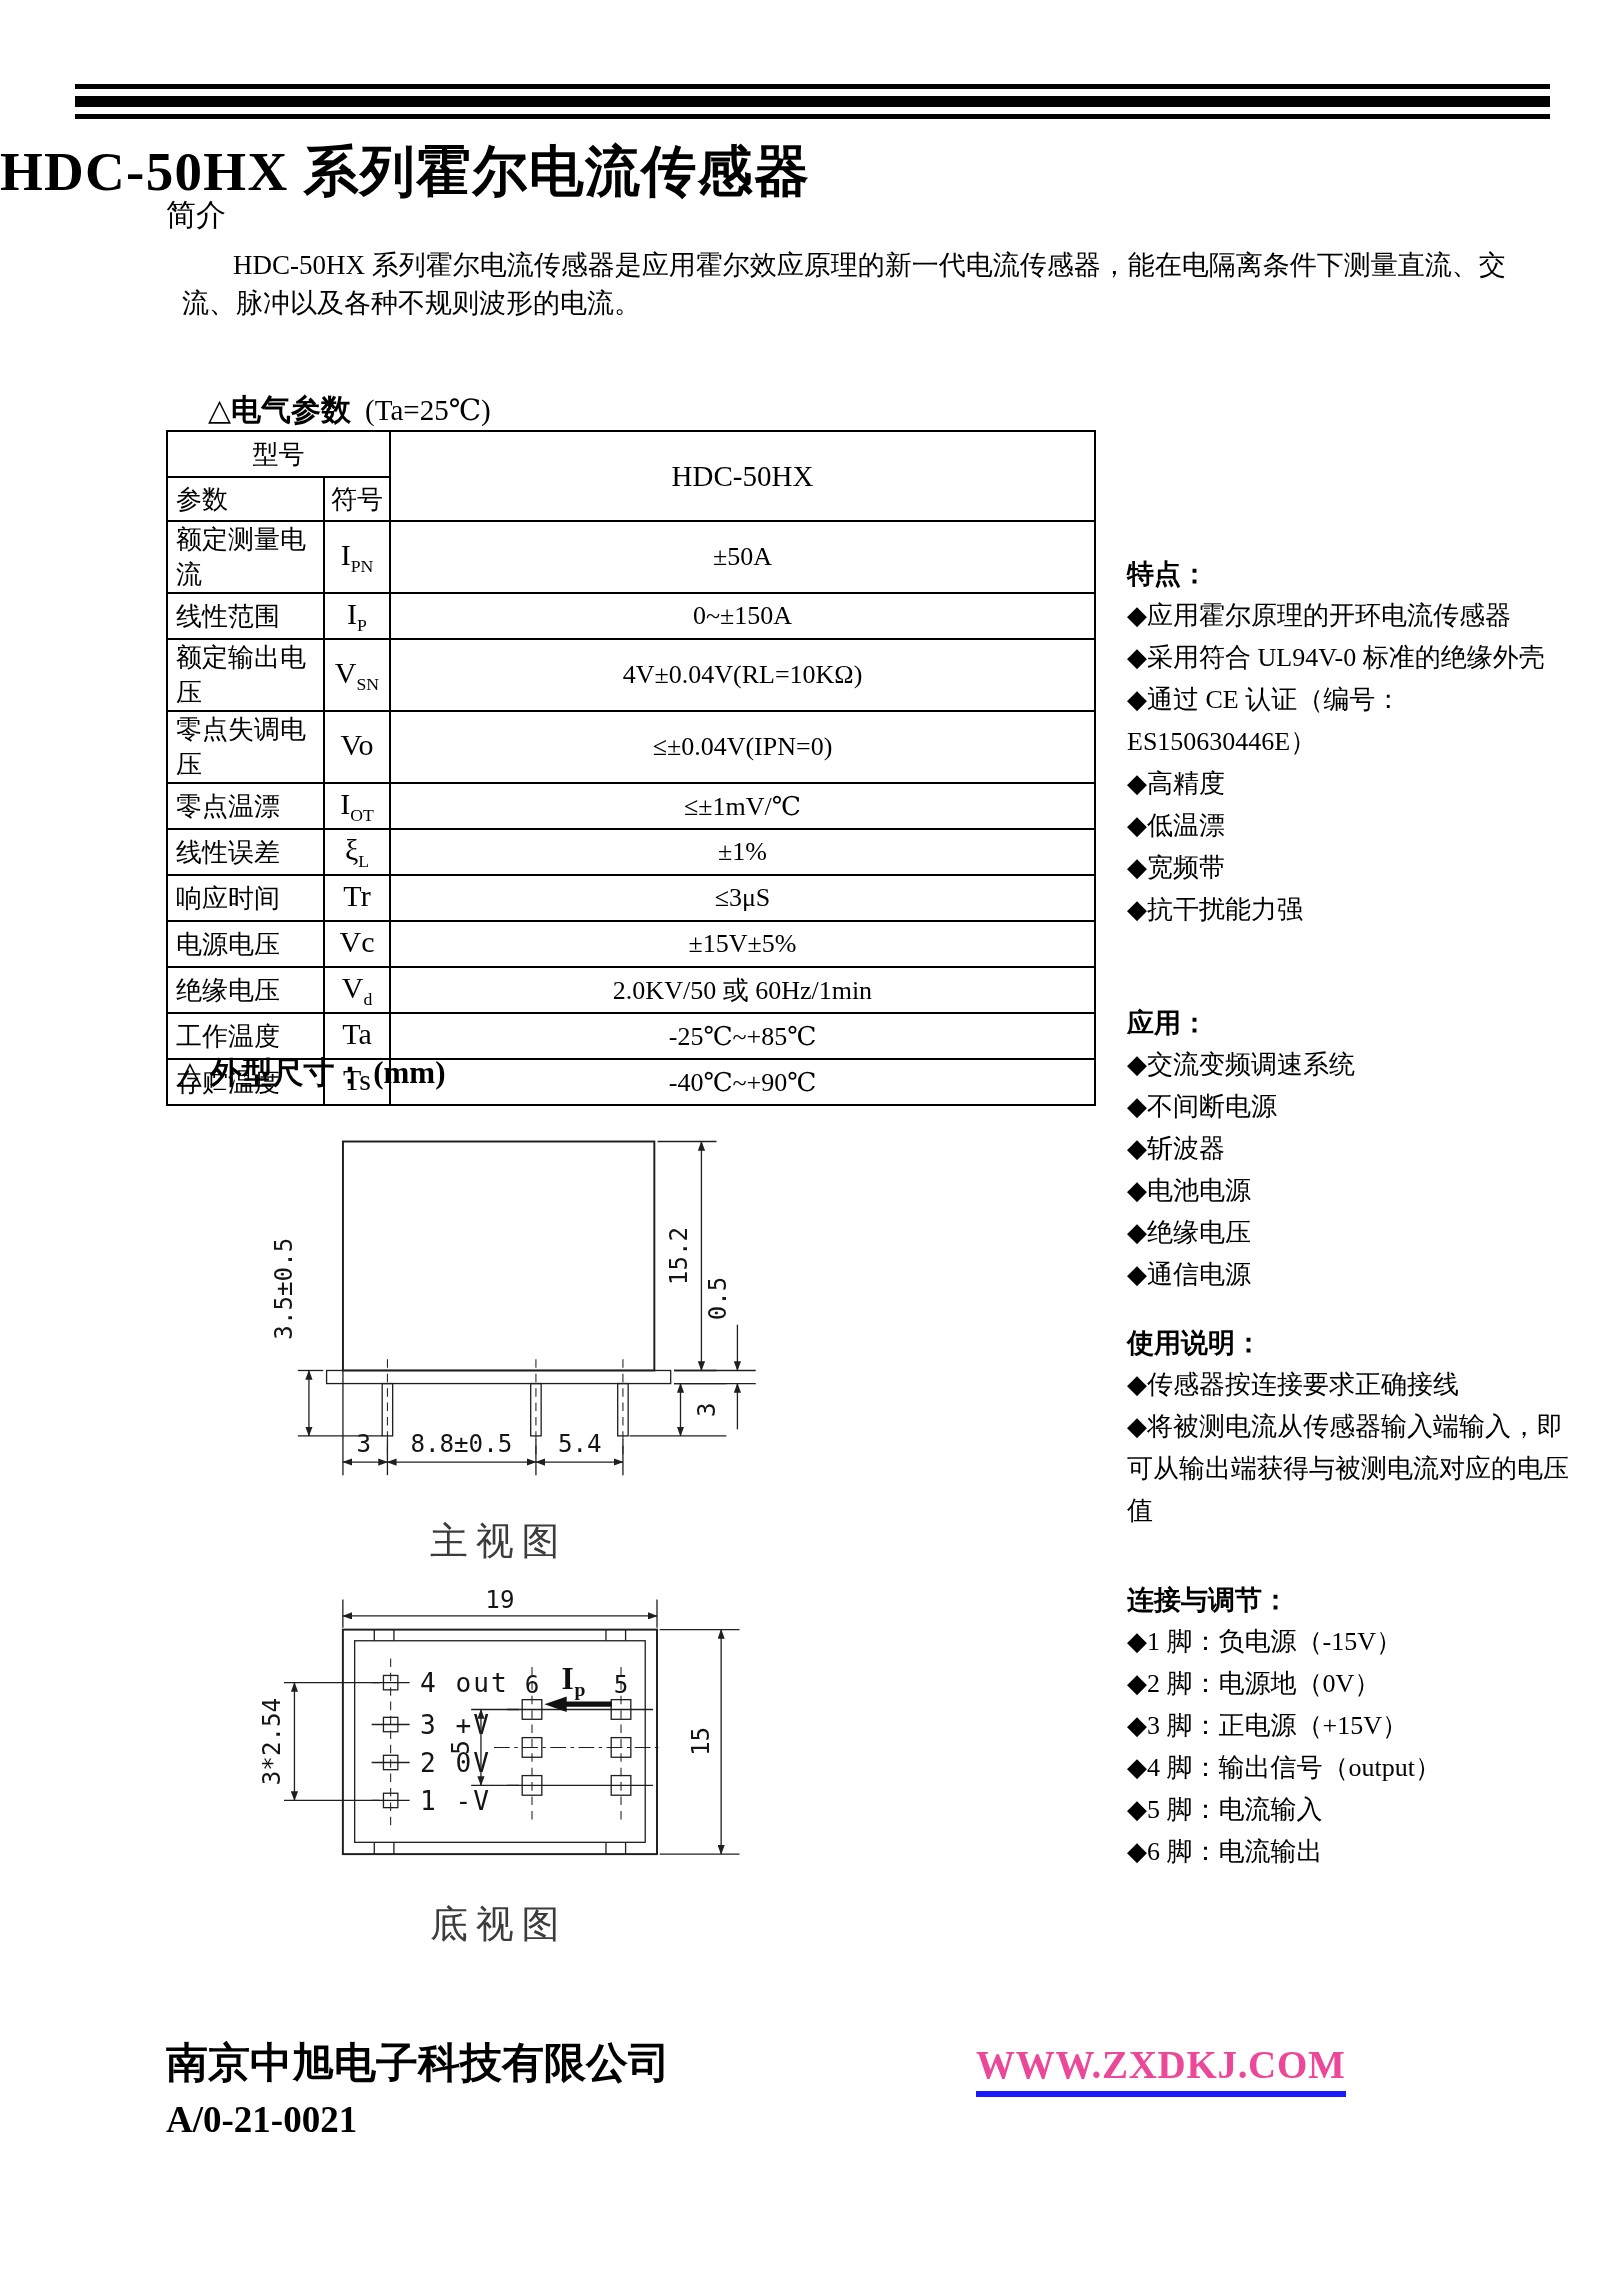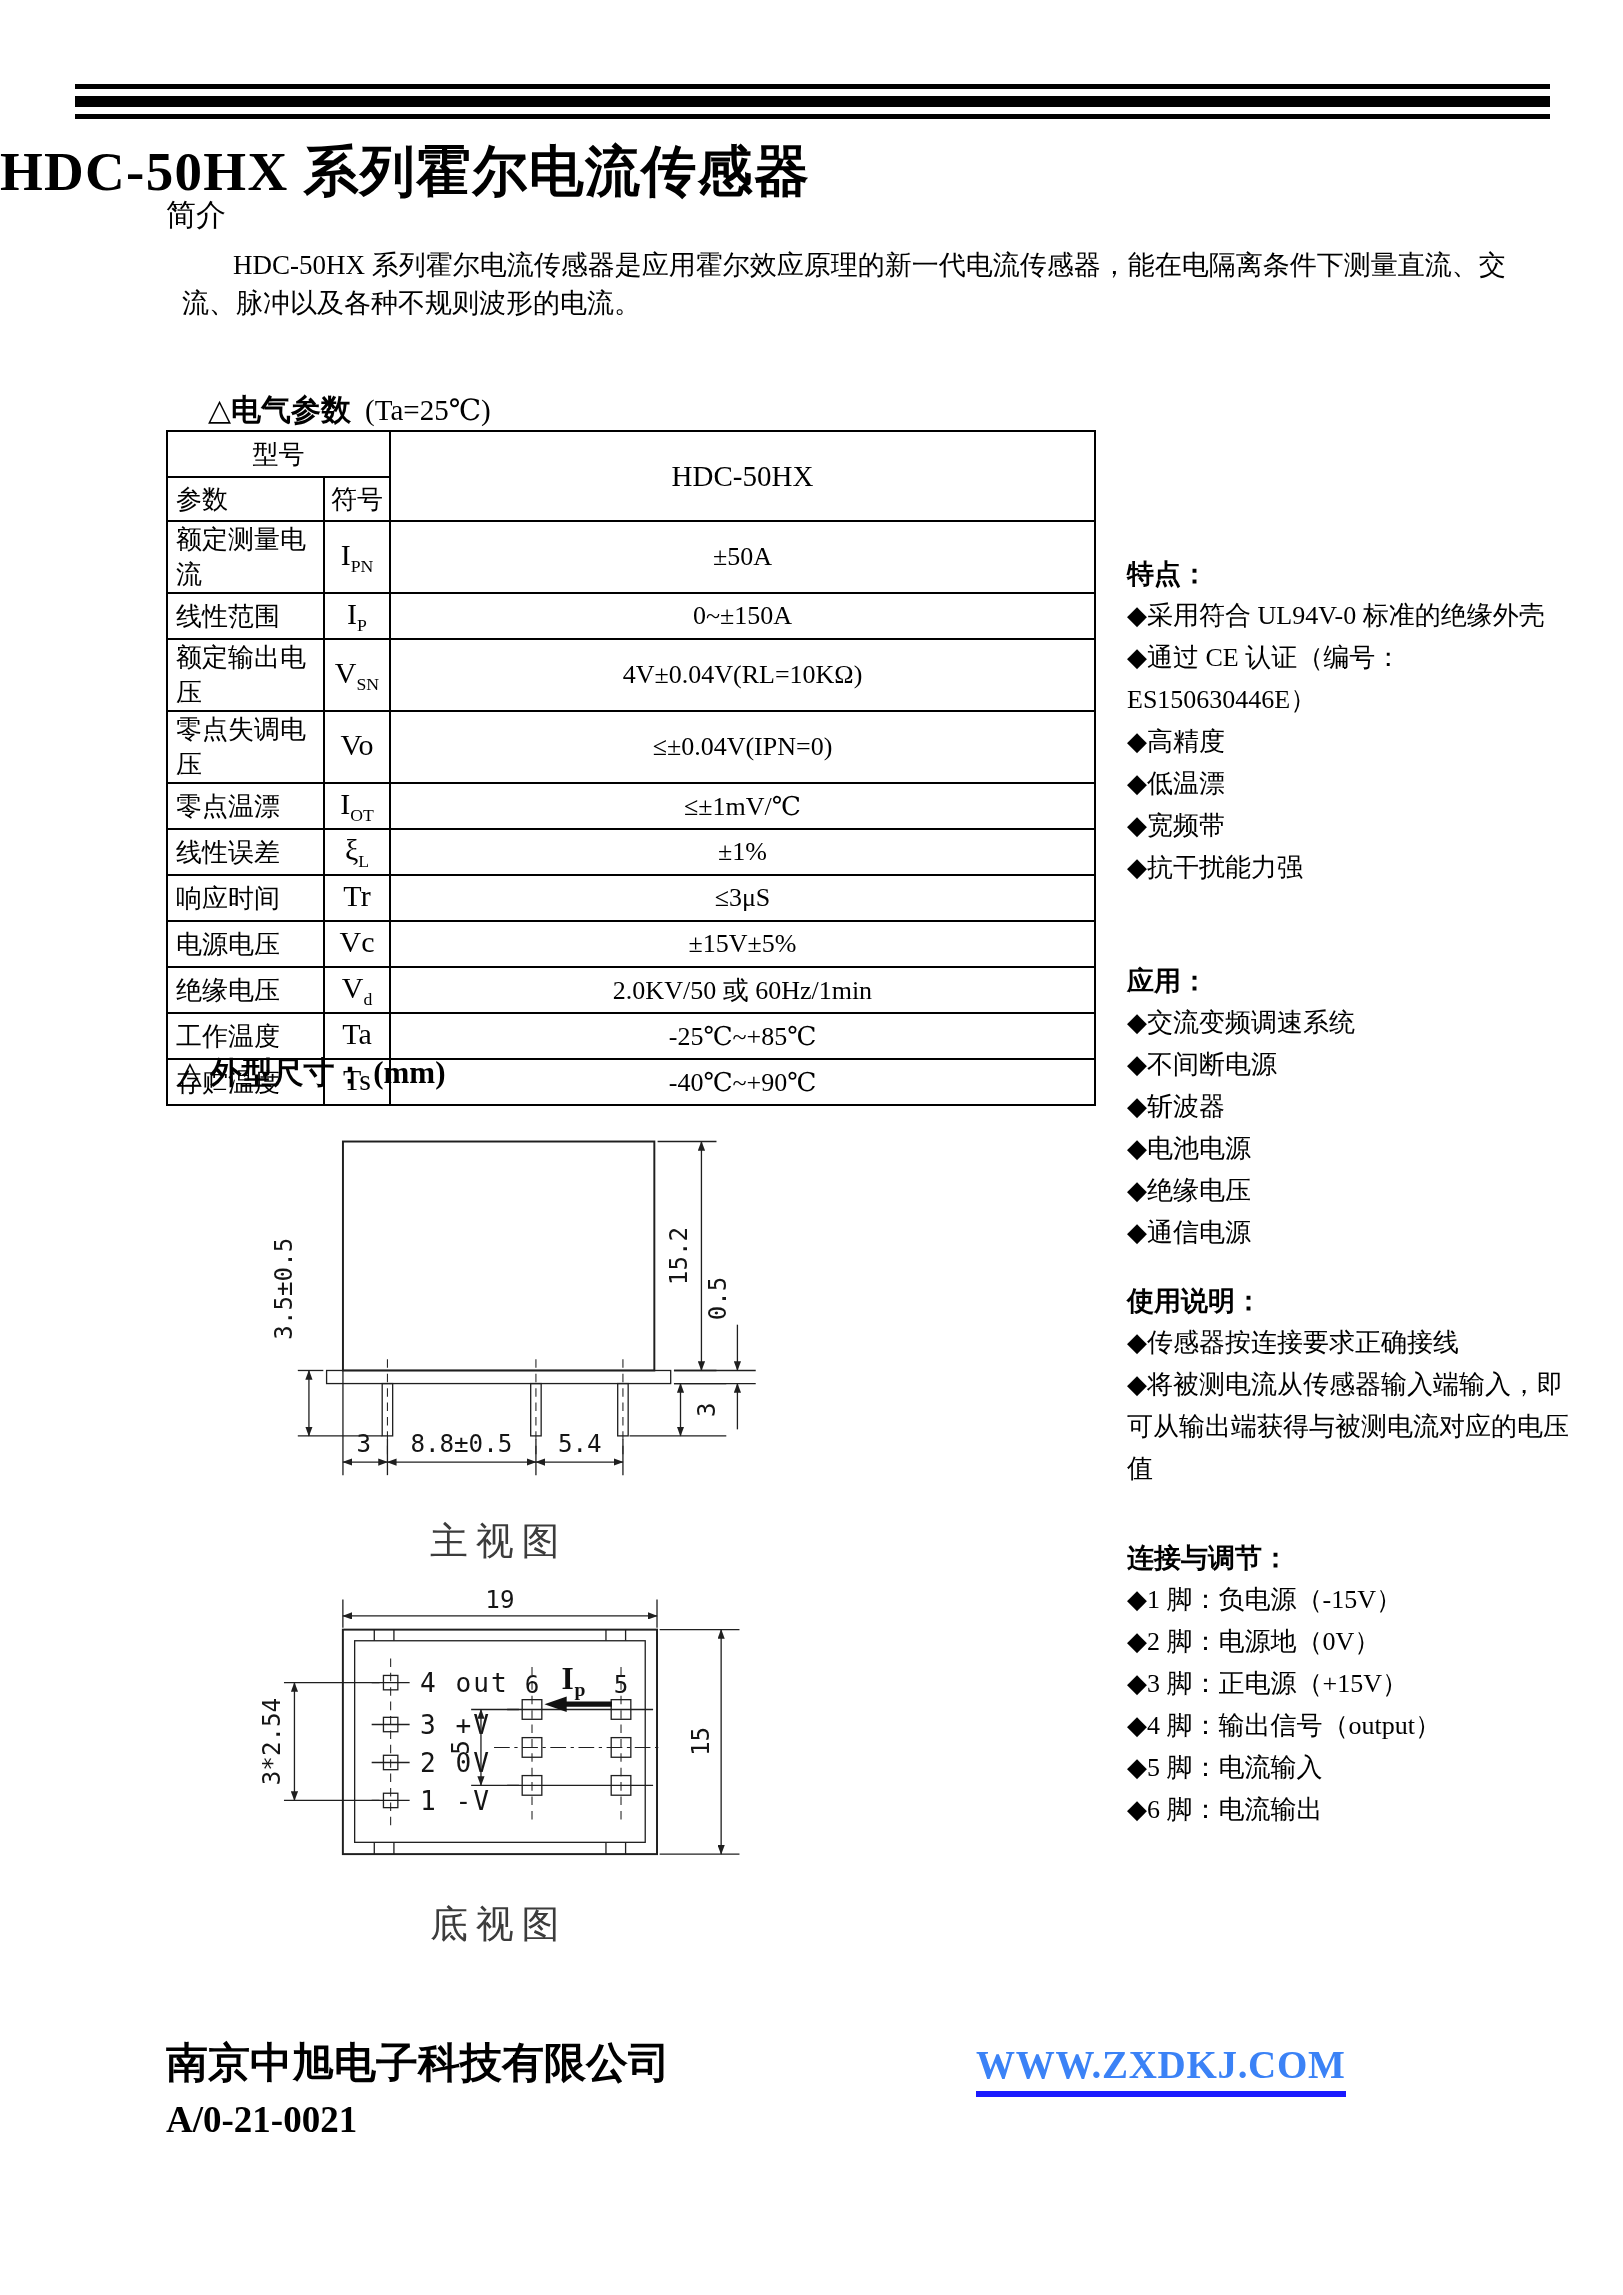--- a/index.html
+++ b/index.html
@@ -158,20 +158,21 @@
       <tr>
         <td class="param">存贮温度</td>
         <td class="sym"><span>Ts</span><sub></sub></td>
         <td>-40℃~+90℃</td>
       </tr>
     </tbody>
   </table>
 
   <aside class="right-col">
     <p class="sec-h">特点：</p>
+    <p>◆应用霍尔原理的开环电流传感器</p>
     <p>◆采用符合 UL94V-0 标准的绝缘外壳</p>
     <p>◆通过 CE 认证（编号：ES150630446E）</p>
     <p>◆高精度</p>
     <p>◆低温漂</p>
     <p>◆宽频带</p>
     <p>◆抗干扰能力强</p>
 
     <p class="sec-h mt1">应用：</p>
     <p>◆交流变频调速系统</p>
     <p>◆不间断电源</p>
@@ -344,16 +345,16 @@
       <line class="cad-line" x1="658" y1="434" x2="780" y2="434"></line>
       <line class="cad-line" x1="752" y1="91" x2="752" y2="434" marker-start="url(#ah)" marker-end="url(#ah)"></line>
       <text class="dim-text" text-anchor="middle" transform="translate(734,262) rotate(-90)">15</text>
     </g>
 
     <text class="view-title" x="412" y="560" text-anchor="middle">底视图</text>
   </svg>
 
   <div class="footer-company">南京中旭电子科技有限公司</div>
   <div class="footer-doc">A/0-21-0021</div>
-  <a class="footer-site" style="color: #3b82f6; border-bottom-color: rgb(26, 26, 255);">WWW.ZXDKJ.COM</a>
+  <a class="footer-site" style="color: #ec4899; border-bottom-color: rgb(26, 26, 255);">WWW.ZXDKJ.COM</a>
 
 </div>
 
 
 </body></html>

